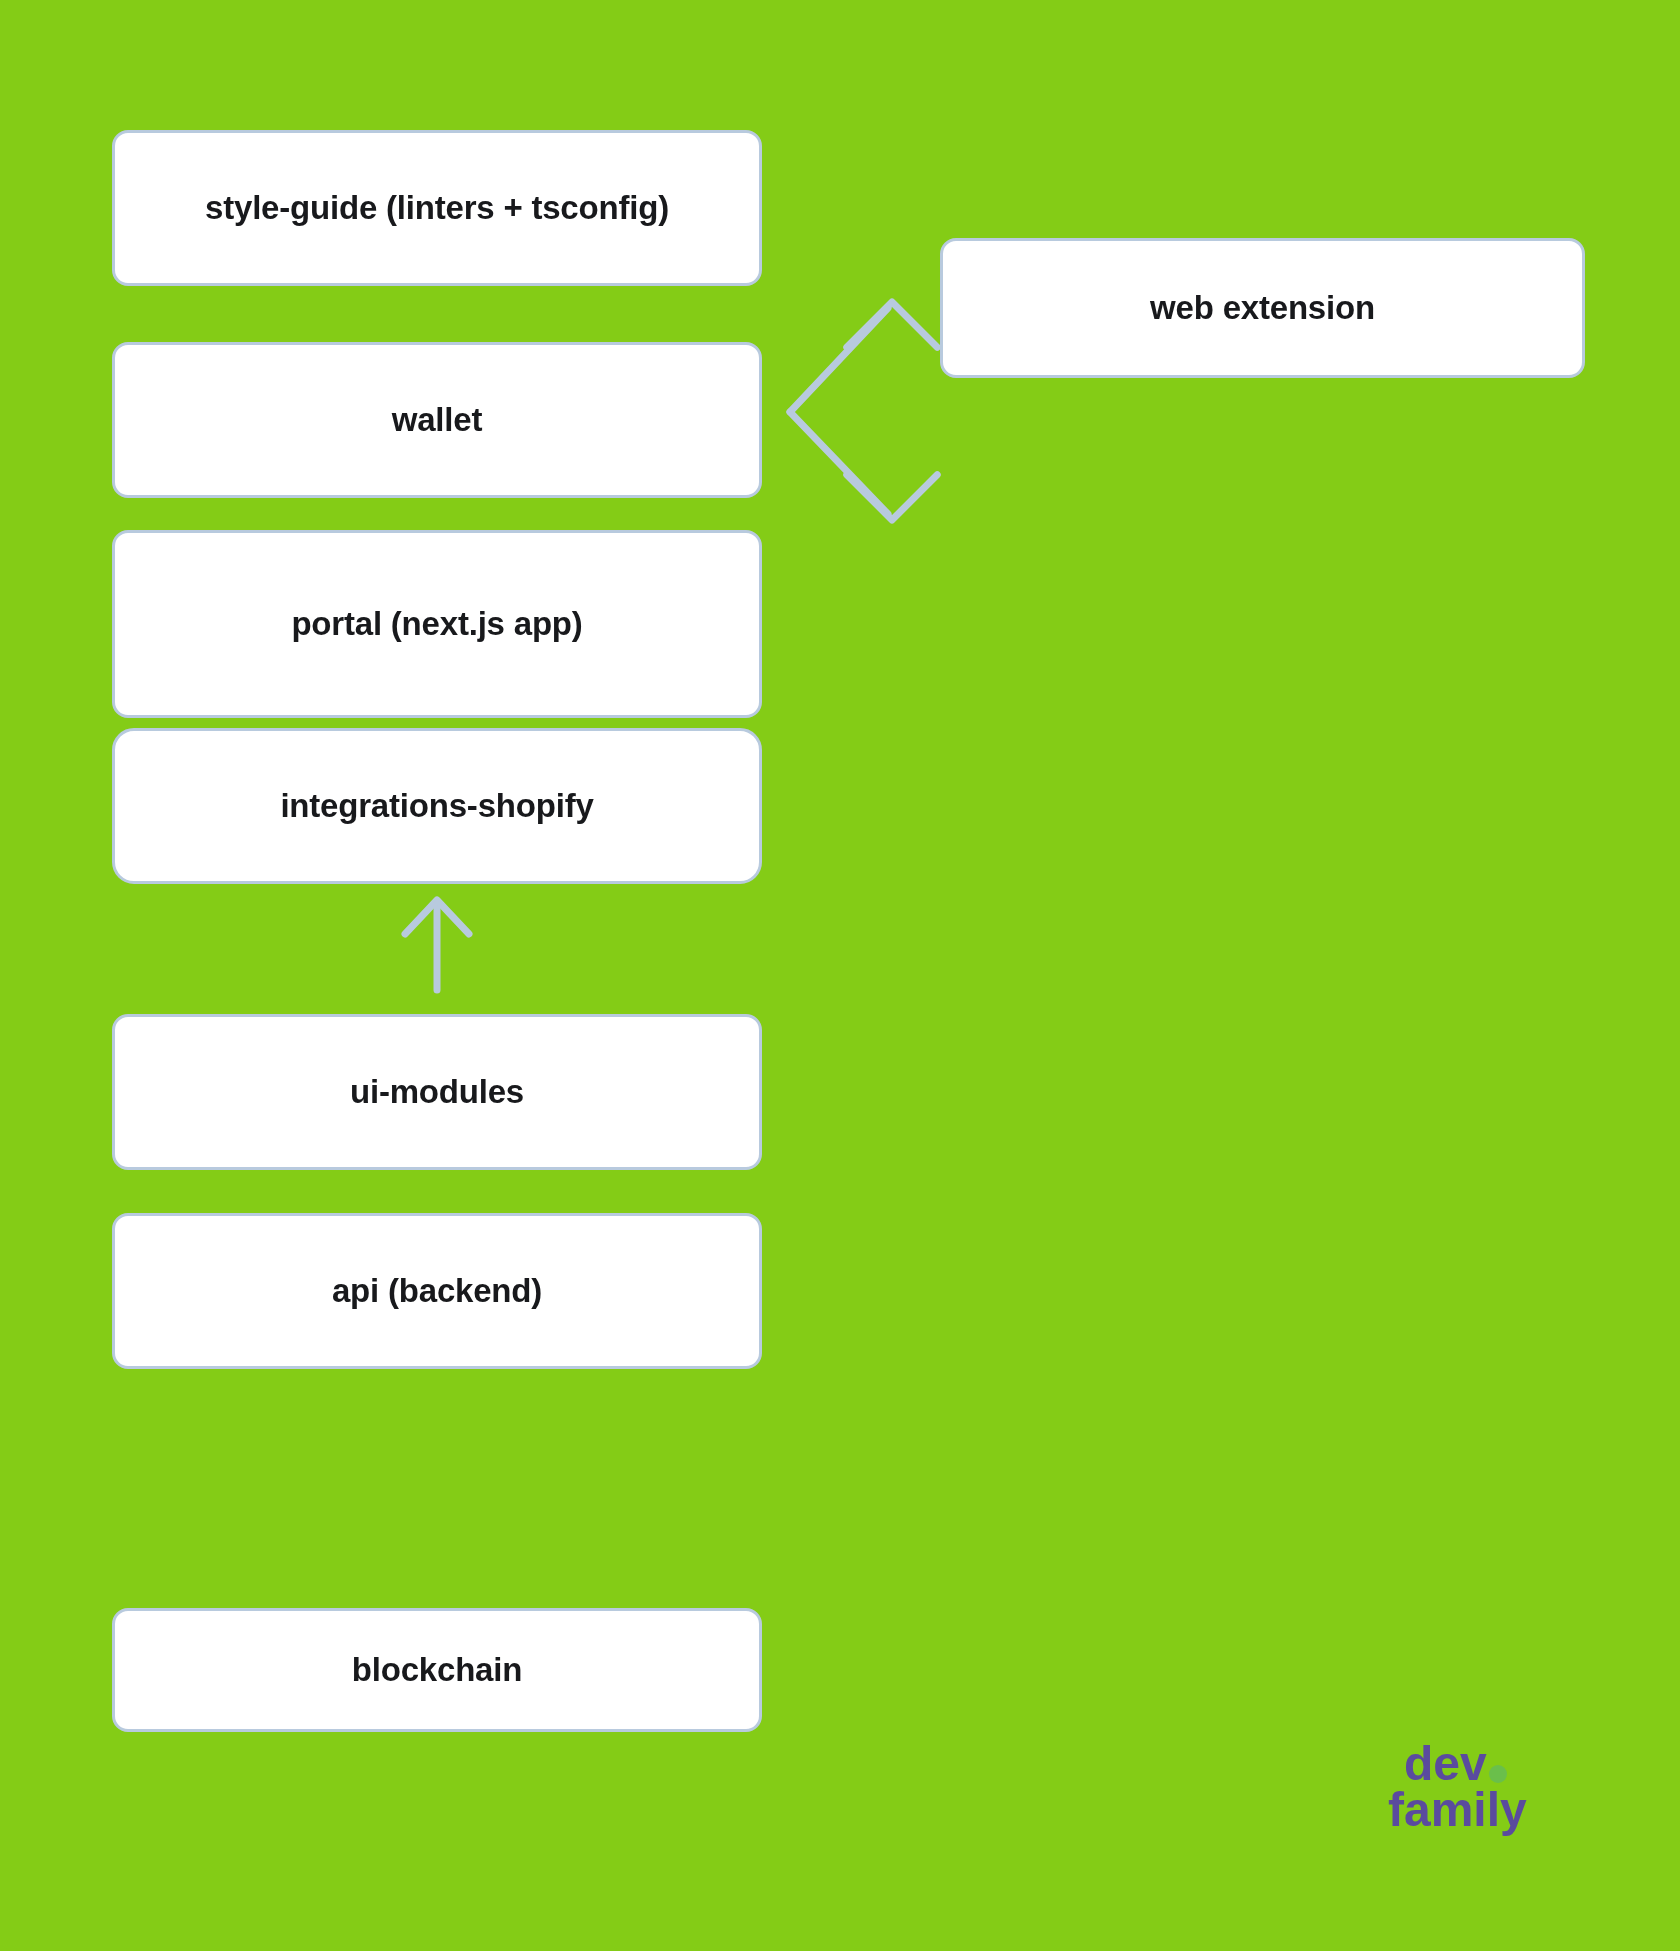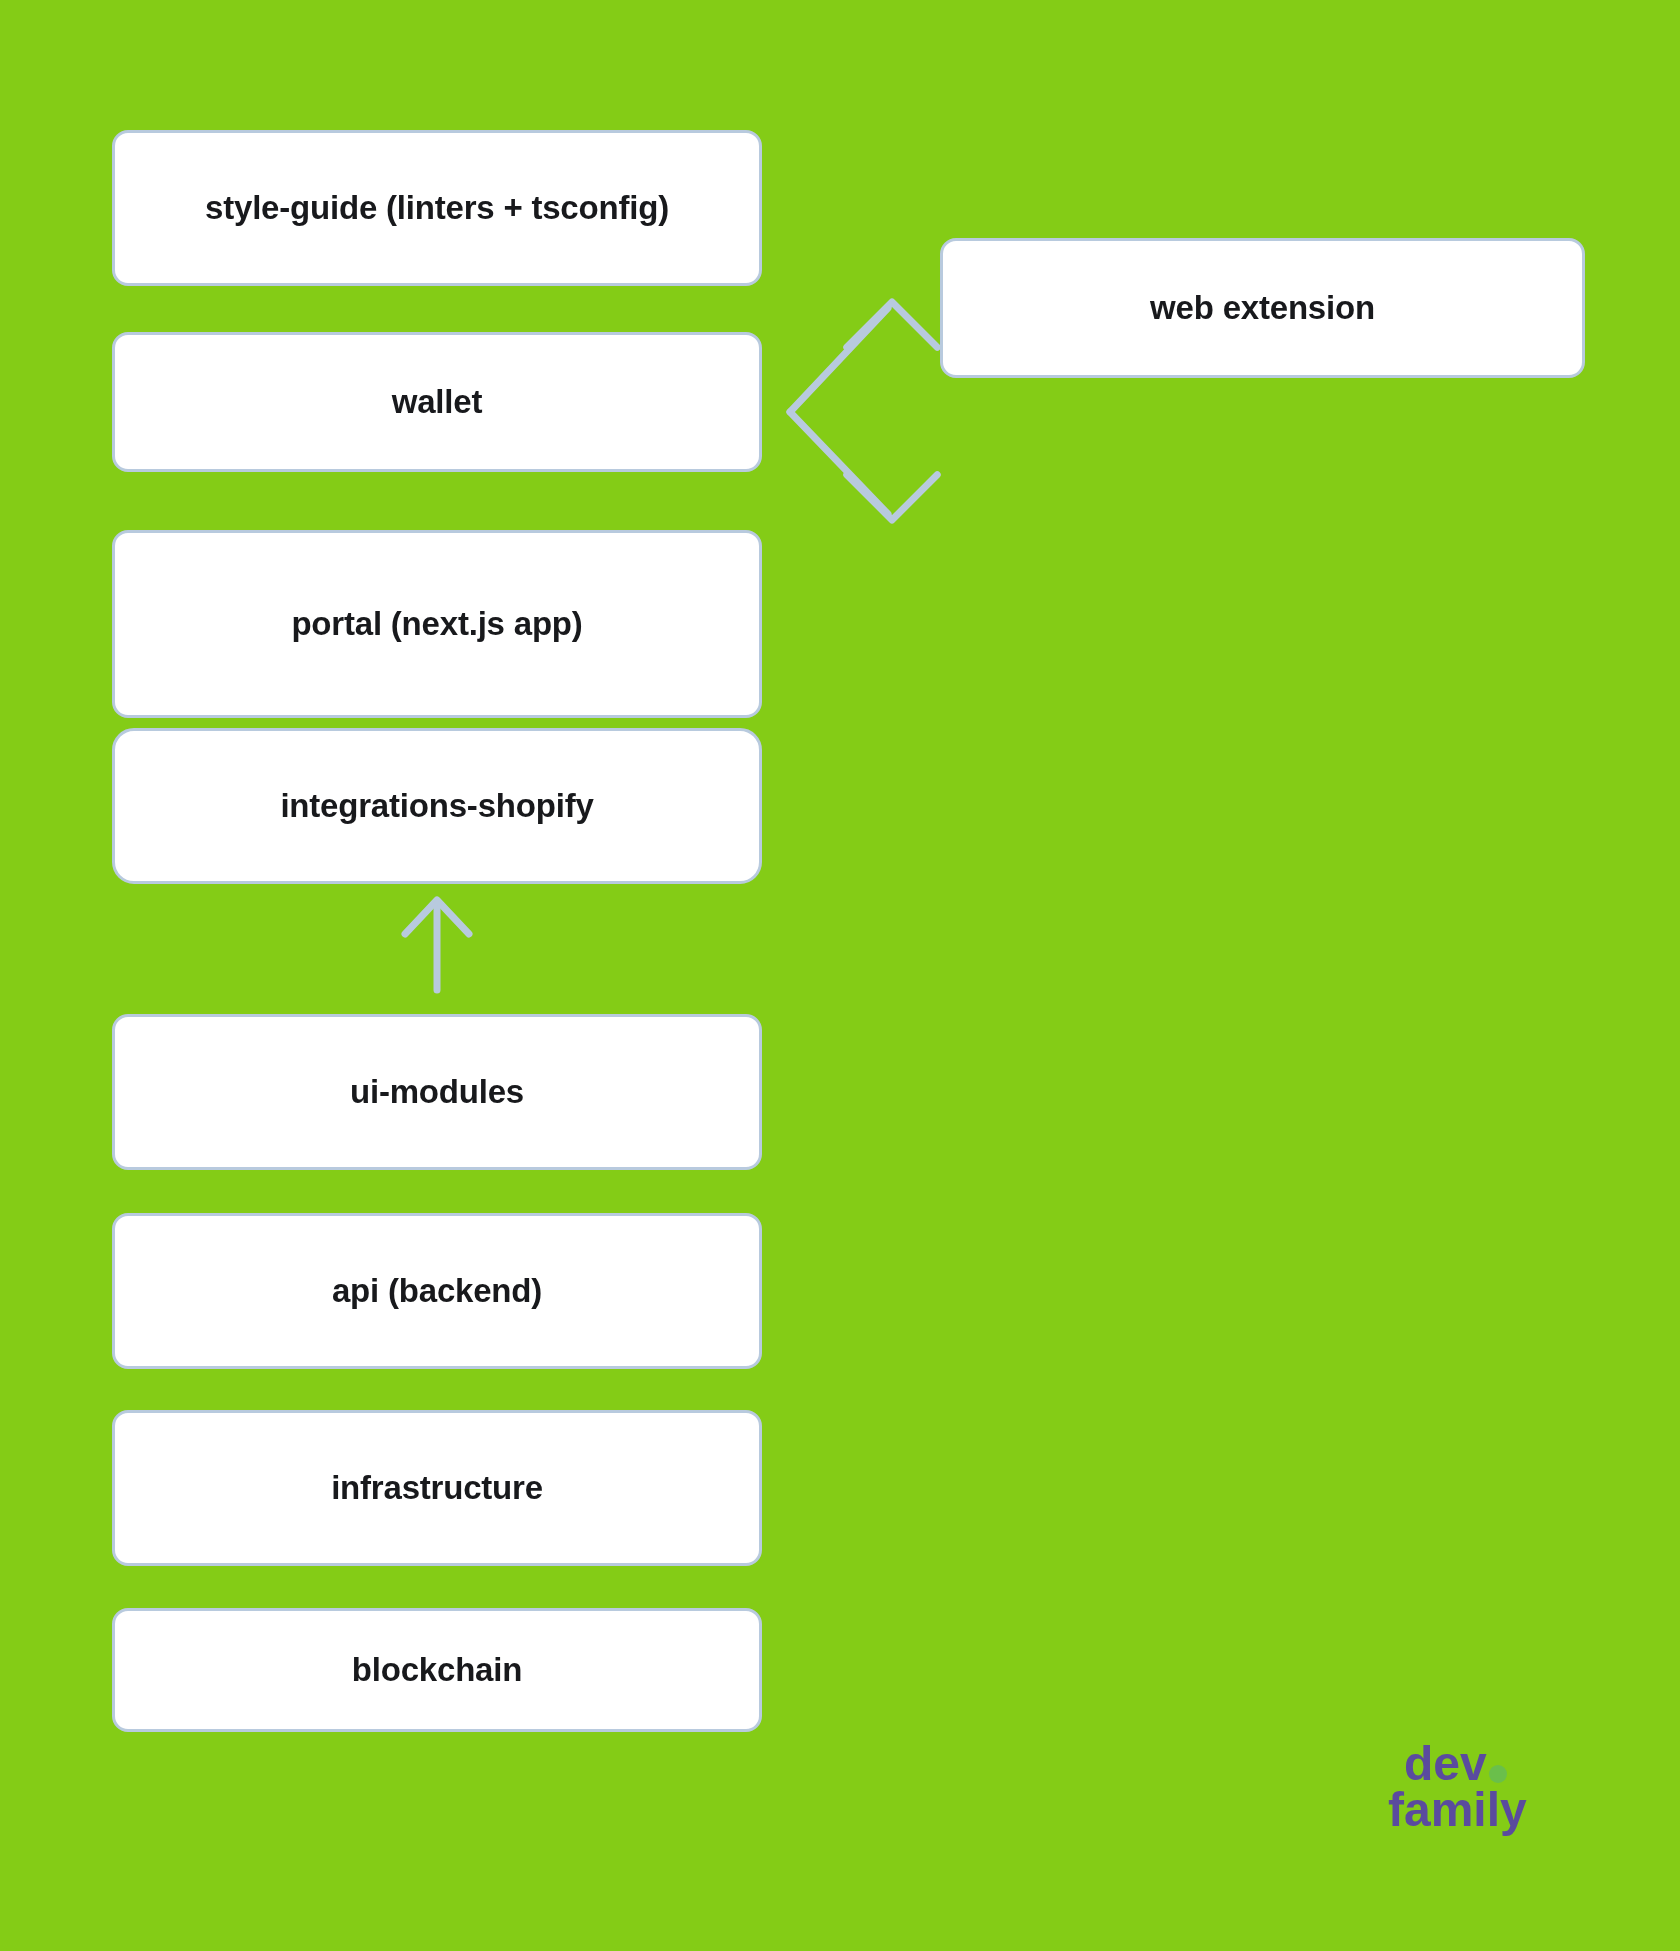--- a/index.html
+++ b/index.html
@@ -74,43 +74,40 @@
     <g stroke="#b8cade" stroke-width="7" fill="none" stroke-linecap="round" stroke-linejoin="round">
       <line x1="437" y1="990" x2="437" y2="902"></line>
       <polyline points="405,934 437,900 469,934"></polyline>
     </g>
   </svg>
 
   <div class="node" style="left:112px; top:130px; width:650px; height:156px;">
     <span class="node-label">style-guide (linters + tsconfig)</span>
   </div>
 
-  <div class="node" style="left:112px; top:332px; width:650px; height:140px;">
+  <div class="node" style="left:112px; top:342px; width:650px; height:156px;">
     <span class="node-label">wallet</span>
   </div>
 
   <div class="node" style="left:112px; top:530px; width:650px; height:188px;">
     <span class="node-label">portal (next.js app)</span>
   </div>
 
   <div class="node" style="left:112px; top:728px; width:650px; height:156px;border-radius:22px;">
     <span class="node-label">integrations-shopify</span>
   </div>
 
   <div class="node" style="left:112px; top:1014px; width:650px; height:156px;">
     <span class="node-label">ui-modules</span>
   </div>
 
   <div class="node" style="left:112px; top:1213px; width:650px; height:156px;">
     <span class="node-label">api (backend)</span>
   </div>
 
-  <div class="node" style="left:112px; top:1410px; width:650px; height:156px;">
-    <span class="node-label">infrastructure</span>
-  </div>
 
   <div class="node" style="left:112px; top:1608px; width:650px; height:124px;">
     <span class="node-label">blockchain</span>
   </div>
 
   <div class="node" style="left:940px; top:238px; width:645px; height:140px;">
     <span class="node-label">web extension</span>
   </div>
 
 

